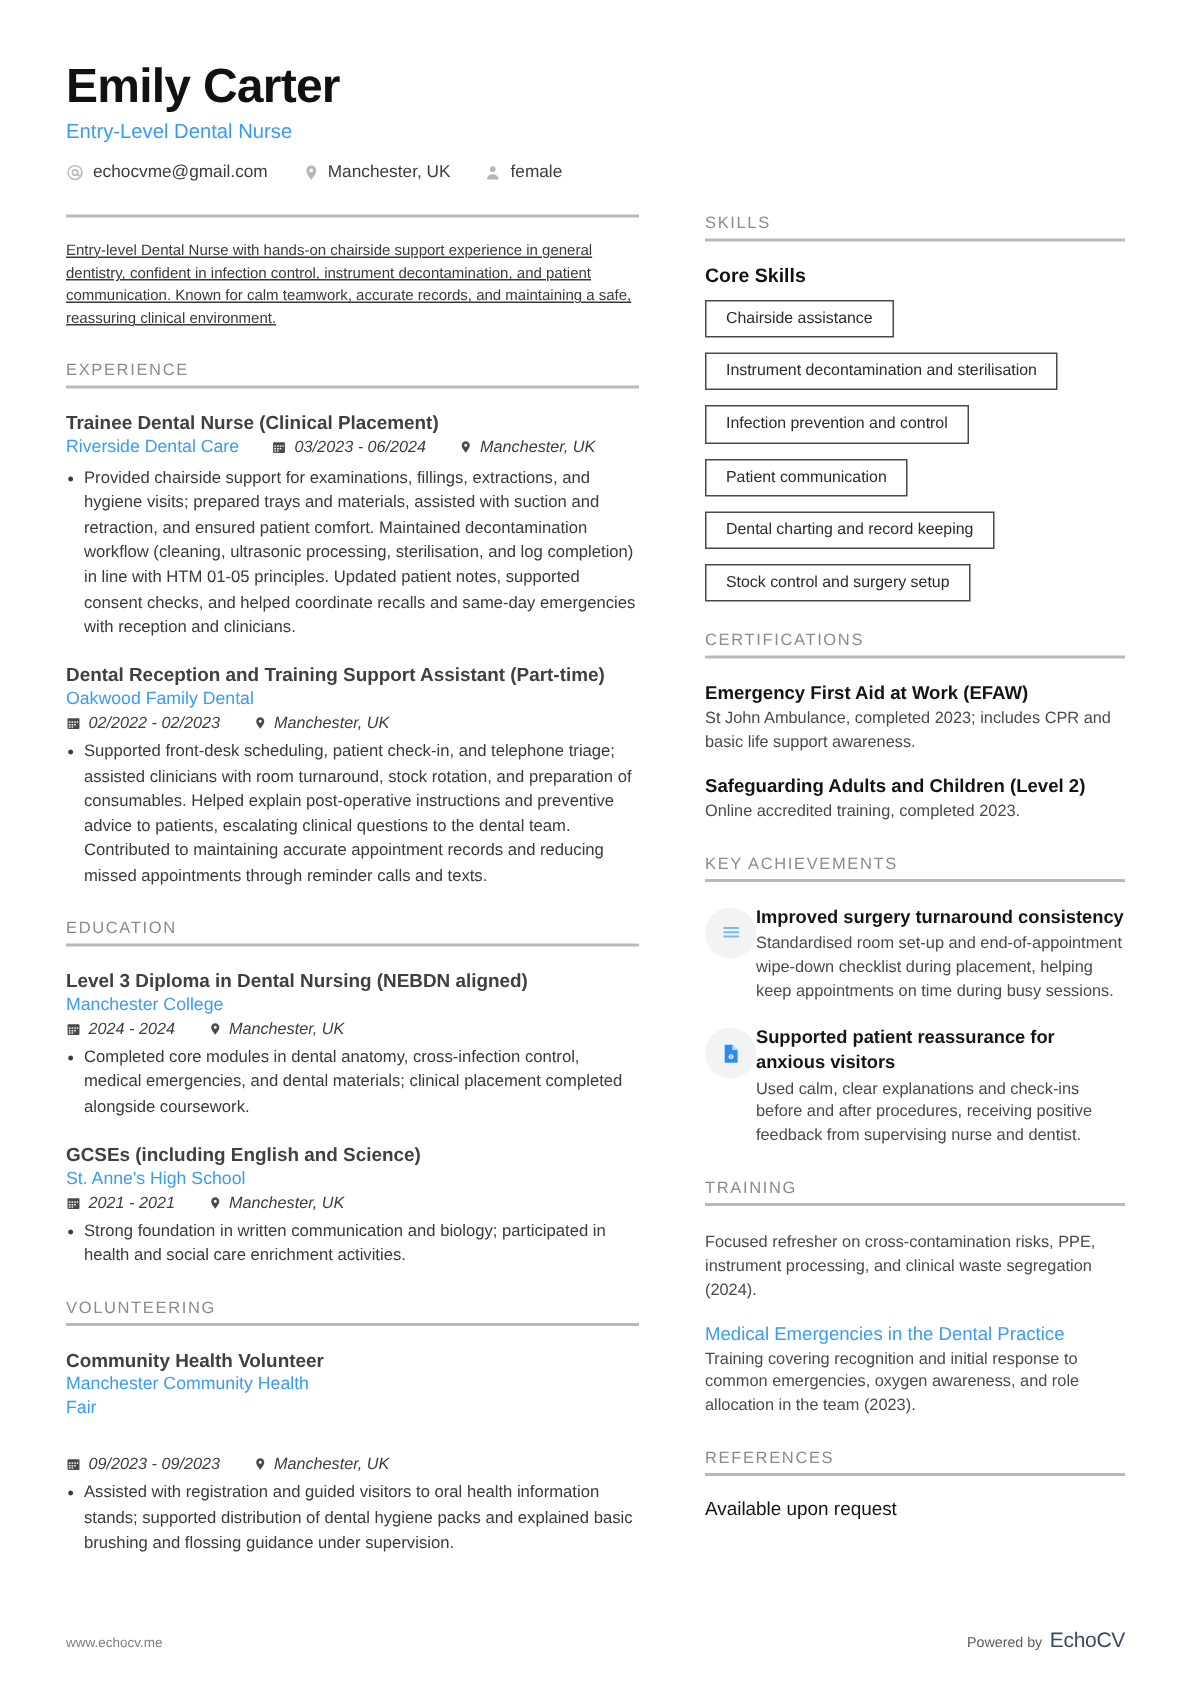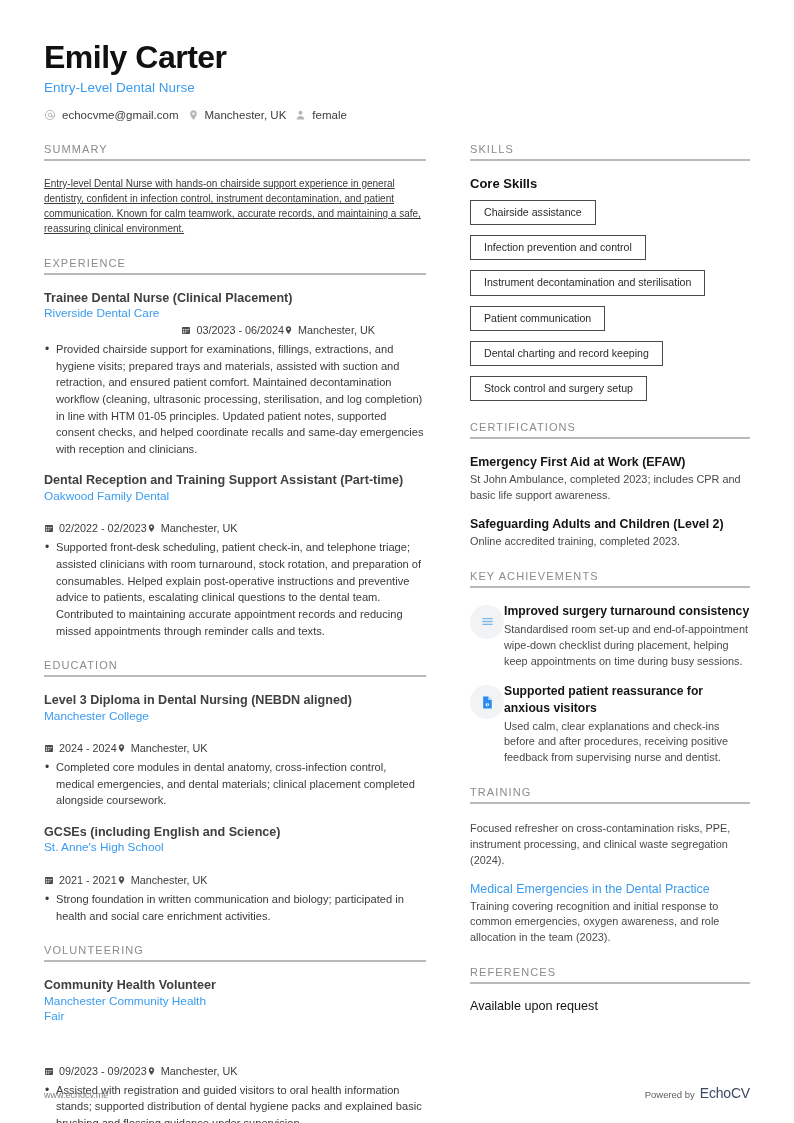--- a/index.html
+++ b/index.html
@@ -8,21 +8,21 @@
     background: #ffffff;
     font-family: "Liberation Sans", sans-serif;
     color: #2b2b2b;
     -webkit-font-smoothing: antialiased;
   }
   .page { position: relative; width: 794px; height: 1123px; padding: 40px 44px 0 44px; }
 
   
   .name { font-size: 32px; font-weight: 700; letter-spacing: -0.5px; color: #111; line-height: 1.12; }
   .headline { font-size: 13.5px; color: #3a9bf0; margin-top: 4px; font-weight: 400; }
-  .contacts { display: flex; align-items: flex-end; gap: 9px; margin-top: 14px; flex-wrap: wrap; }
+  .contacts { display: flex; align-items: flex-end; gap: 23px; margin-top: 14px; flex-wrap: wrap; }
   .contact { display: flex; align-items: center; gap: 6px; font-size: 11.5px; color: #3c3c3c; }
   .ico { display: inline-flex; align-items: center; justify-content: center; flex: none; color: #b6b6b6; }
   .ico svg { display: block; }
 
   
   .body { display: flex; gap: 44px; margin-top: 22px; align-items: flex-start; }
   .col-left { width: 382px; flex: none; }
   .col-right { width: 280px; flex: none; }
 
   
@@ -31,21 +31,21 @@
   .sec-rule { height: 2px; background: #b9b9b9; width: 100%; }
   .sec-body { padding-top: 11px; }
   .sec-block { margin-bottom: 20px; }
 
   
   .para { font-size: 10px; line-height: 1.52; color: #3a3a3a; text-decoration: underline; }
   .item { margin-bottom: 15px; }
   .item:last-child { margin-bottom: 0; }
   .item-title { font-size: 12.6px; font-weight: 700; color: #404040; line-height: 1.3; }
   .item-org { font-size: 11.8px; color: #3a9bf0; line-height: 1.32; }
-  .meta-row { display: flex; align-items: flex-start; flex-wrap: wrap; margin-top: 18px; }
+  .meta-row { display: flex; align-items: flex-start; gap: 22px; flex-wrap: wrap; margin-top: 2px; font-style: italic; }
   .meta { display: flex; align-items: center; gap: 5px; font-size: 10.8px; color: #3c3c3c; white-space: nowrap; }
   .inline-head { display: flex; align-items: flex-start; gap: 22px; flex-wrap: wrap; }
   .inline-head .item-org { max-width: 170px; }
   ul.bullets { list-style: none; margin-top: 5px; }
   ul.bullets li { position: relative; padding-left: 12px; font-size: 11.1px; line-height: 1.5; color: #3a3a3a; margin-bottom: 3px; }
   ul.bullets li:before { content: "•"; position: absolute; left: 1px; top: -1px; color: #3a3a3a; font-size: 12px; }
 
   
   .skill-group-title { font-size: 13px; font-weight: 700; color: #111; margin-bottom: 9px; }
   .pill { display: table; border: 1px solid #4a4a4a; padding: 5px 13px; font-size: 10.6px; color: #2b2b2b; margin-bottom: 10px; line-height: 1.25; }
@@ -115,21 +115,20 @@
 
     </div>
   </div>
 
   <div class="body">
 
     <div class="col-left">
 
       <div class="sec-block">
         <div class="sec">
-          <div class="sec-title">SUMMARY</div>
           <div class="sec-rule"></div>
         </div>
         <div class="sec-body">
           <div class="para">Entry-level Dental Nurse with hands-on chairside support experience in general dentistry, confident in infection control, instrument decontamination, and patient communication. Known for calm teamwork, accurate records, and maintaining a safe, reassuring clinical environment.</div>
         </div>
       </div>
 
       <div class="sec-block">
         <div class="sec">
           <div class="sec-title">EXPERIENCE</div>
@@ -342,22 +341,22 @@
     <div class="col-right">
 
       <div class="sec-block">
         <div class="sec">
           <div class="sec-title">SKILLS</div>
           <div class="sec-rule"></div>
         </div>
         <div class="sec-body">
           <div class="skill-group-title">Core Skills</div>
           <div class="pill">Chairside assistance</div>
+          <div class="pill">Instrument decontamination and sterilisation</div>
           <div class="pill">Infection prevention and control</div>
-          <div class="pill">Instrument decontamination and sterilisation</div>
           <div class="pill">Patient communication</div>
           <div class="pill">Dental charting and record keeping</div>
           <div class="pill">Stock control and surgery setup</div>
         </div>
       </div>
 
       <div class="sec-block">
         <div class="sec">
           <div class="sec-title">CERTIFICATIONS</div>
           <div class="sec-rule"></div>

